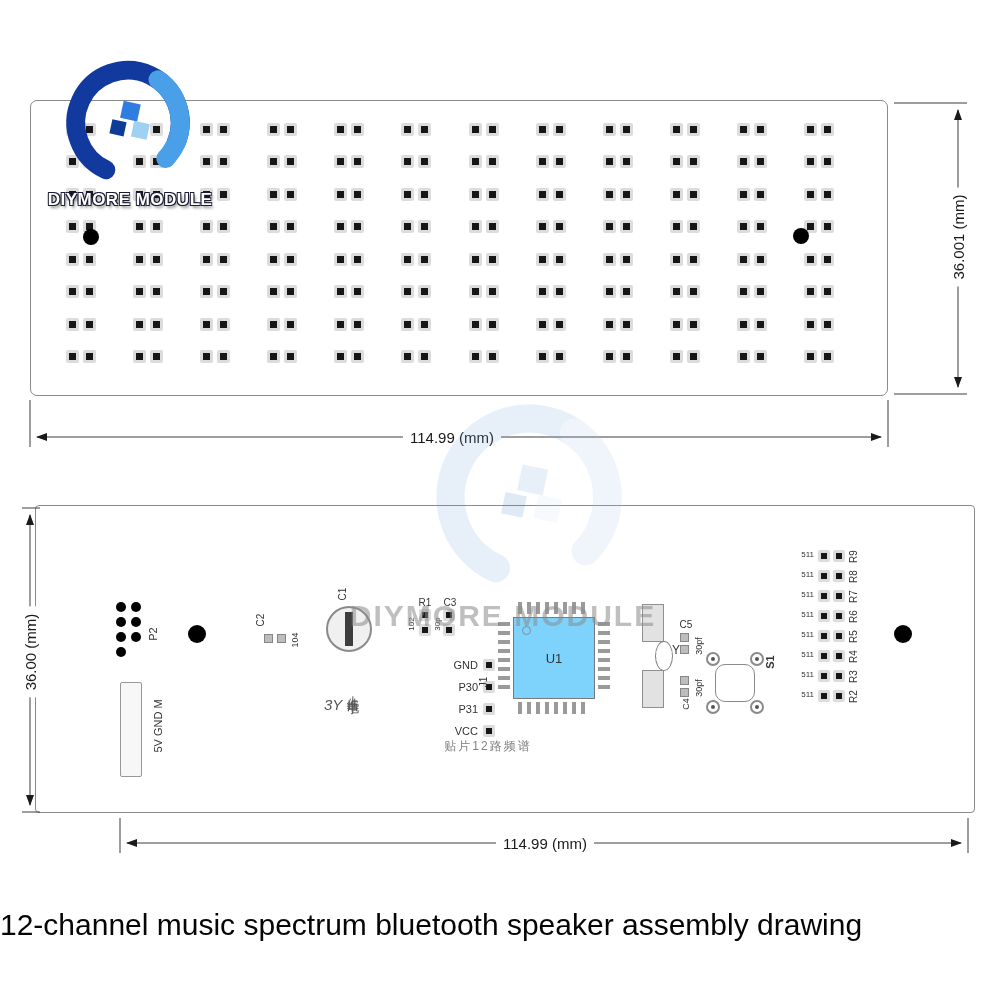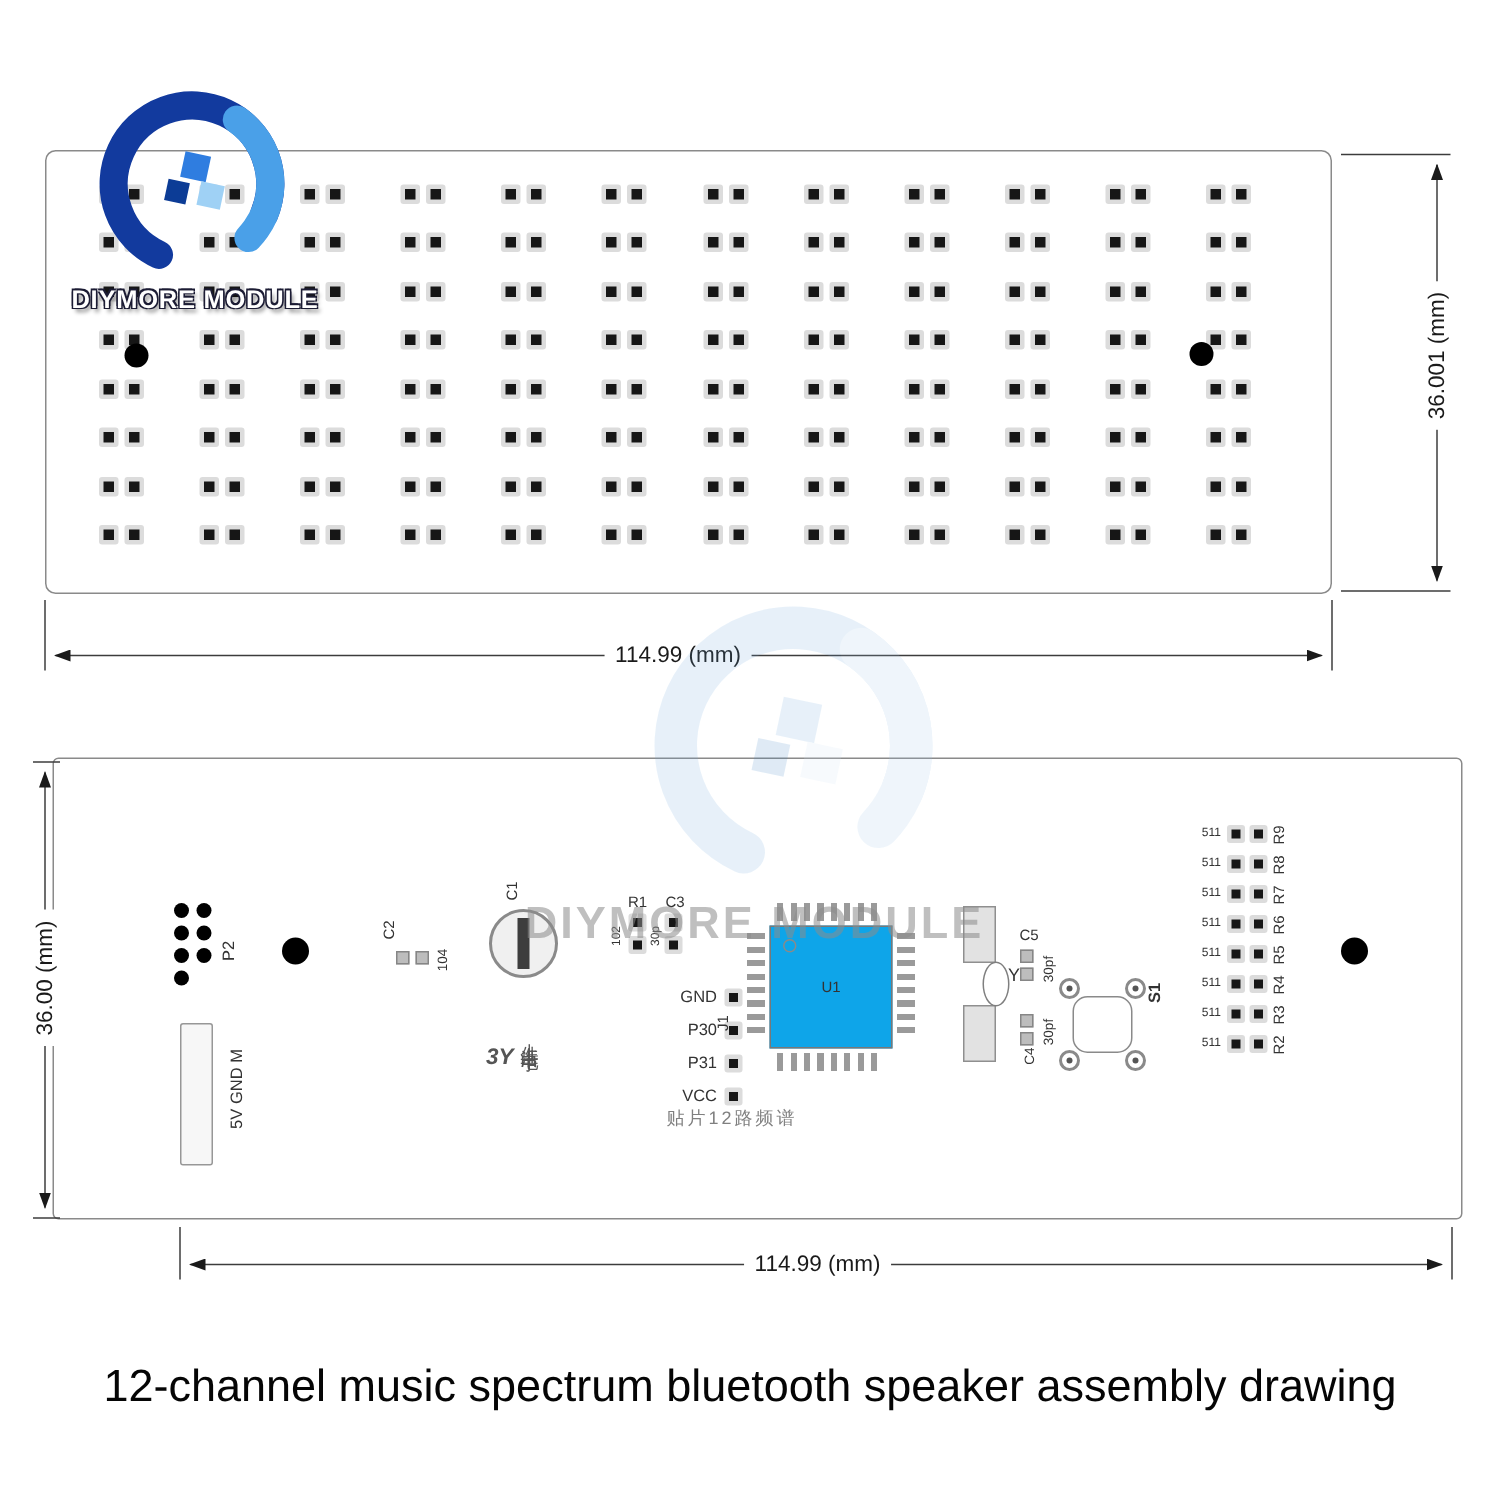--- a/index.html
+++ b/index.html
@@ -33,35 +33,35 @@
   #p2-dots{position:absolute;left:80px;top:96px;width:30px;display:flex;flex-wrap:wrap;gap:5px;z-index:3}
 
   
   #power-conn{position:absolute;left:84px;top:176px;width:22px;height:95px;border:1.2px solid #979797;border-radius:2px;background:#f7f7f7;z-index:2}
 
   
   #c1-body{position:absolute;left:290px;top:100px;width:46px;height:46px;border:2px solid #8a8a8a;border-radius:50%;background:#f0f0f0;display:flex;align-items:center;justify-content:center;z-index:3}
   #c1-body .bar{width:8px;height:34px;background:#3d3d3d}
 
   
-  #vendor-logo{position:absolute;left:288px;top:190px;font-size:15px;font-weight:bold;font-style:italic;color:#555;z-index:3}
+  #vendor-logo{position:absolute;left:288px;top:190px;font-size:15px;font-weight:normal;font-style:italic;color:#555;z-index:3}
   #vendor-name{position:absolute;left:308px;top:180px;height:48px;writing-mode:vertical-rl;font-size:12px;letter-spacing:2px;color:#555;z-index:3}
 
   
   #j1-rows{position:absolute;left:414px;top:148px;z-index:3}
   .j1-row{display:flex;align-items:center;gap:5px;height:22px}
   .j1-pin-label{width:28px;text-align:right;font-size:11px;color:#333}
 
   
   #u1{position:absolute;left:460px;top:94px;width:116px;height:116px;z-index:3}
   #u1 .pins-top{position:absolute;left:22px;right:22px;top:2px;height:12px;background:repeating-linear-gradient(90deg,#9a9a9a 0 4px,transparent 4px 9px)}
   #u1 .pins-bottom{position:absolute;left:22px;right:22px;bottom:2px;height:12px;background:repeating-linear-gradient(90deg,#9a9a9a 0 4px,transparent 4px 9px)}
   #u1 .pins-left{position:absolute;top:22px;bottom:22px;left:2px;width:12px;background:repeating-linear-gradient(180deg,#9a9a9a 0 4px,transparent 4px 9px)}
   #u1 .pins-right{position:absolute;top:22px;bottom:22px;right:2px;width:12px;background:repeating-linear-gradient(180deg,#9a9a9a 0 4px,transparent 4px 9px)}
-  #u1 .chip-body{position:absolute;inset:17px;border:1.5px solid #787878;background:#0ea5e9;display:flex;align-items:center;justify-content:center;font-size:10px;color:#333}
+  #u1 .chip-body{position:absolute;inset:17px;border:1.5px solid #787878;background:#7dd3fc;display:flex;align-items:center;justify-content:center;font-size:13px;color:#333}
   #u1 .pin1{position:absolute;left:8px;top:8px;width:9px;height:9px;border:1.5px solid #8a8a8a;border-radius:50%}
 
   
   #y1{position:absolute;left:606px;top:98px;width:34px;height:104px;z-index:3}
   #y1 .xtal-pad{position:absolute;left:0;width:22px;height:38px;background:#e2e2e2;border:1px solid #8f8f8f}
   #y1 .xtal-oval{position:absolute;left:13px;top:37px;width:18px;height:30px;border:1.5px solid #7f7f7f;border-radius:50%;background:#fff}
 
   
   #s1{position:absolute;left:670px;top:146px;width:58px;height:62px;z-index:3}
   #s1 .s1-rect{position:absolute;inset:12px 9px;border:1.5px solid #8a8a8a;border-radius:10px}
@@ -84,21 +84,21 @@
   .dim-label.rot{transform:translate(-50%,-50%) rotate(-90deg)}
 
   
   #logo{position:absolute;left:48px;top:50px;z-index:6}
   #logo-text{position:absolute;left:30px;top:190px;width:200px;text-align:center;font-size:17px;font-weight:bold;letter-spacing:.5px;color:#fff;z-index:6;
     text-shadow:-1px -1px 0 #1c1c34,1px -1px 0 #1c1c34,-1px 1px 0 #1c1c34,1px 1px 0 #1c1c34,2px 3px 3px rgba(0,0,0,.45)}
   #watermark-swirl{position:absolute;left:420px;top:388px;opacity:.16;z-index:6;pointer-events:none}
   #watermark-text{position:absolute;left:503px;top:616px;transform:translate(-50%,-50%);font-size:30px;font-weight:bold;letter-spacing:2px;color:#8c8c8c;opacity:.55;z-index:6;white-space:nowrap;pointer-events:none}
 
   
-  #caption{position:absolute;left:0;right:0;top:908px;text-align:center;font-size:30px;color:#050505;z-index:2}
+  #caption{position:absolute;left:0;right:0;top:908px;font-size:30px;color:#050505;z-index:2}
 </style>
 </head>
 <body>
 
 <svg id="logo" width="160" height="145" viewBox="0 0 100 100">
   <circle cx="50" cy="50" r="36" fill="none" stroke="#123a9e" stroke-width="13" stroke-dasharray="168 60" stroke-linecap="round" transform="rotate(115 50 50)"></circle>
   <circle cx="50" cy="50" r="36" fill="none" stroke="#4aa0e8" stroke-width="13" stroke-dasharray="62 166" stroke-linecap="round" transform="rotate(-55 50 50)"></circle>
   <g transform="rotate(12 50 50)">
     <rect x="44" y="36" width="12" height="12" fill="#2f7de0"></rect>
     <rect x="54" y="48" width="11" height="11" fill="#9fd1f5"></rect>

